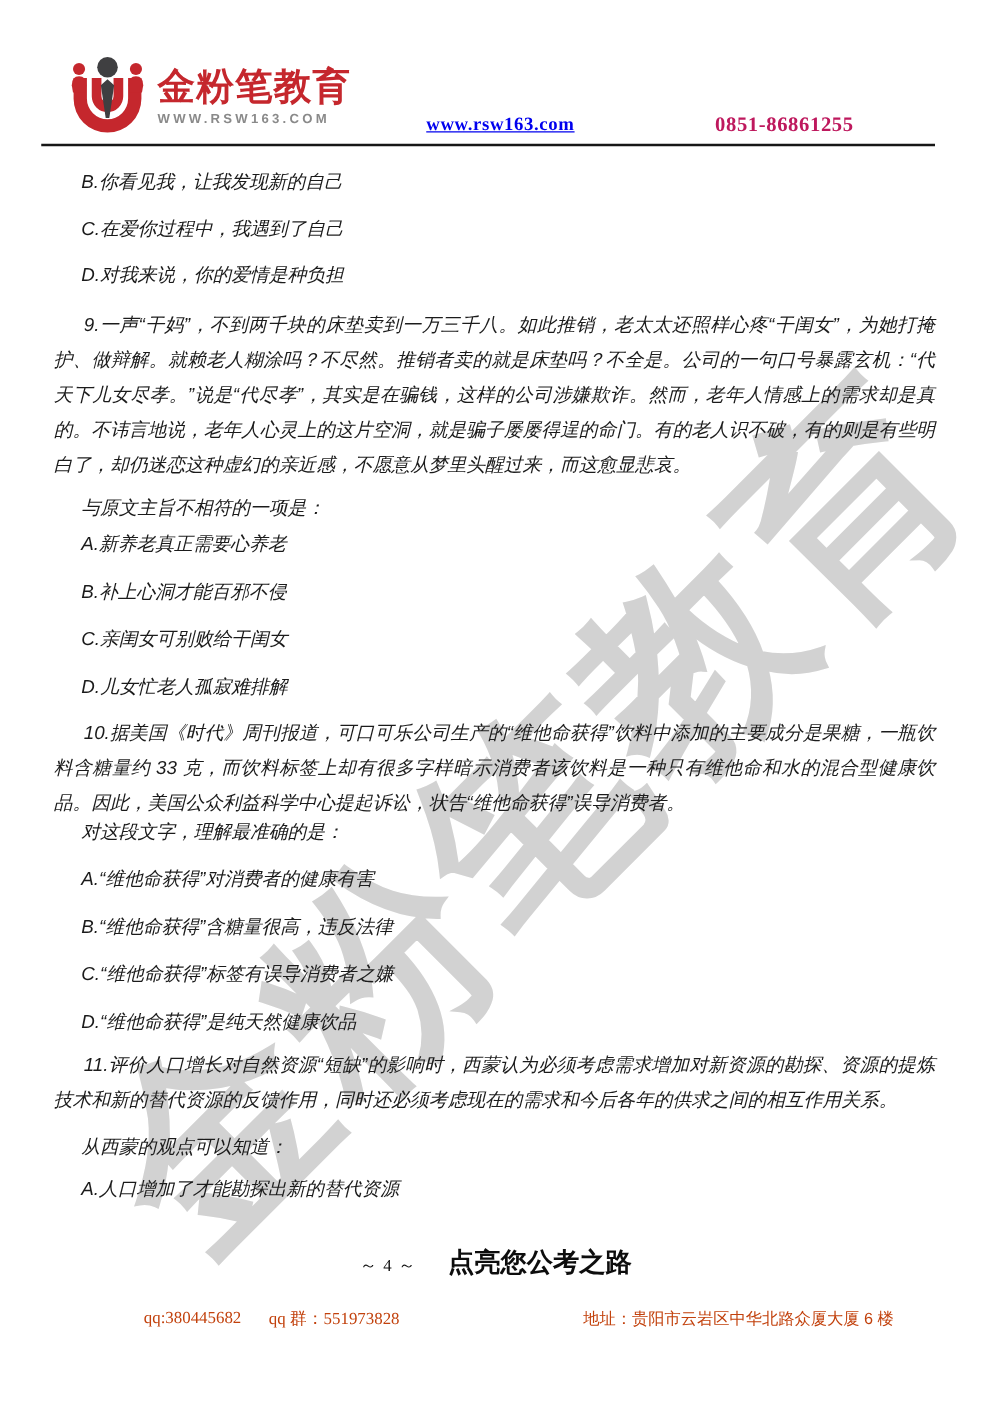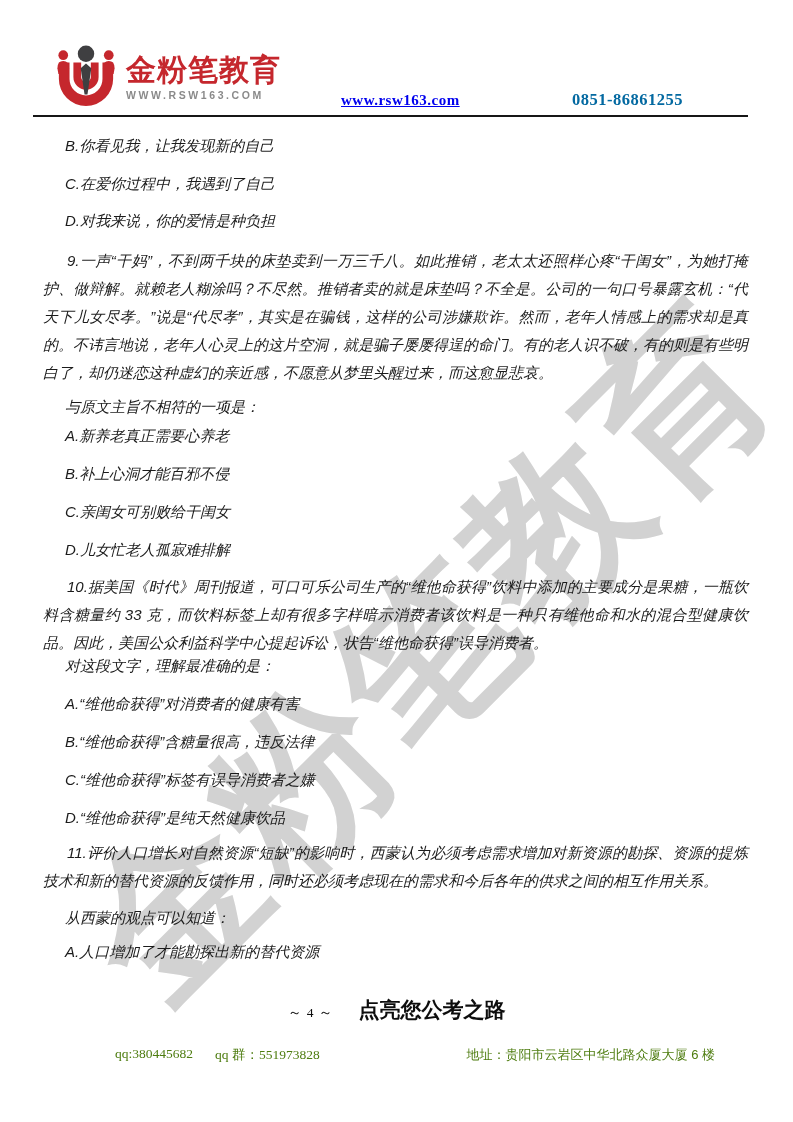--- a/index.html
+++ b/index.html
@@ -44,21 +44,21 @@
   .site-link {
     position: absolute; left: 341px; top: 92px;
     font-family: "Liberation Serif", "DejaVu Serif", serif;
     font-size: 15px; font-weight: bold;
     color: #0000ee; text-decoration: underline;
     letter-spacing: 0.5px; cursor: pointer;
   }
   .phone {
     position: absolute; left: 572px; top: 90px;
     font-family: "Liberation Serif", "DejaVu Serif", serif;
-    font-size: 16.5px; font-weight: bold; color: #0369a1;
+    font-size: 16.5px; font-weight: bold; color: #be185d;
     letter-spacing: 0.5px;
   }
   .header-rule {
     position: absolute; left: 33px; right: 45px; top: 115px;
     border-top: 2px solid #161616; height: 0;
   }
 
   
   .content {
     position: absolute; left: 43px; top: 123px; width: 705px;
@@ -79,21 +79,21 @@
     display: flex; justify-content: center; align-items: baseline;
     gap: 26px; z-index: 2;
   }
   .footer-brand, .footer-slogan { font-size: 21px; font-weight: bold; color: #0d0d0d; }
   .footer-page { display: flex; align-items: baseline; gap: 5px; font-size: 14px; color: #0d0d0d; }
   .footer-page .pgnum { font-family: "Liberation Serif", "DejaVu Serif", serif; font-size: 13.5px; }
   .footer-meta {
     position: absolute; left: 0; right: 0; top: 1046px;
     display: flex; justify-content: space-between;
     padding: 0 78px 0 115px; z-index: 2;
-    font-size: 13px; color: #4d7c0f;
+    font-size: 13px; color: #c2410c;
   }
   .qq-line {
     display: flex; gap: 22px;
     font-family: "Liberation Serif", "DejaVu Serif", serif;
     font-size: 13.5px;
   }
   .address { font-size: 13px; text-align: right; }
 </style>
 </head>
 <body>

